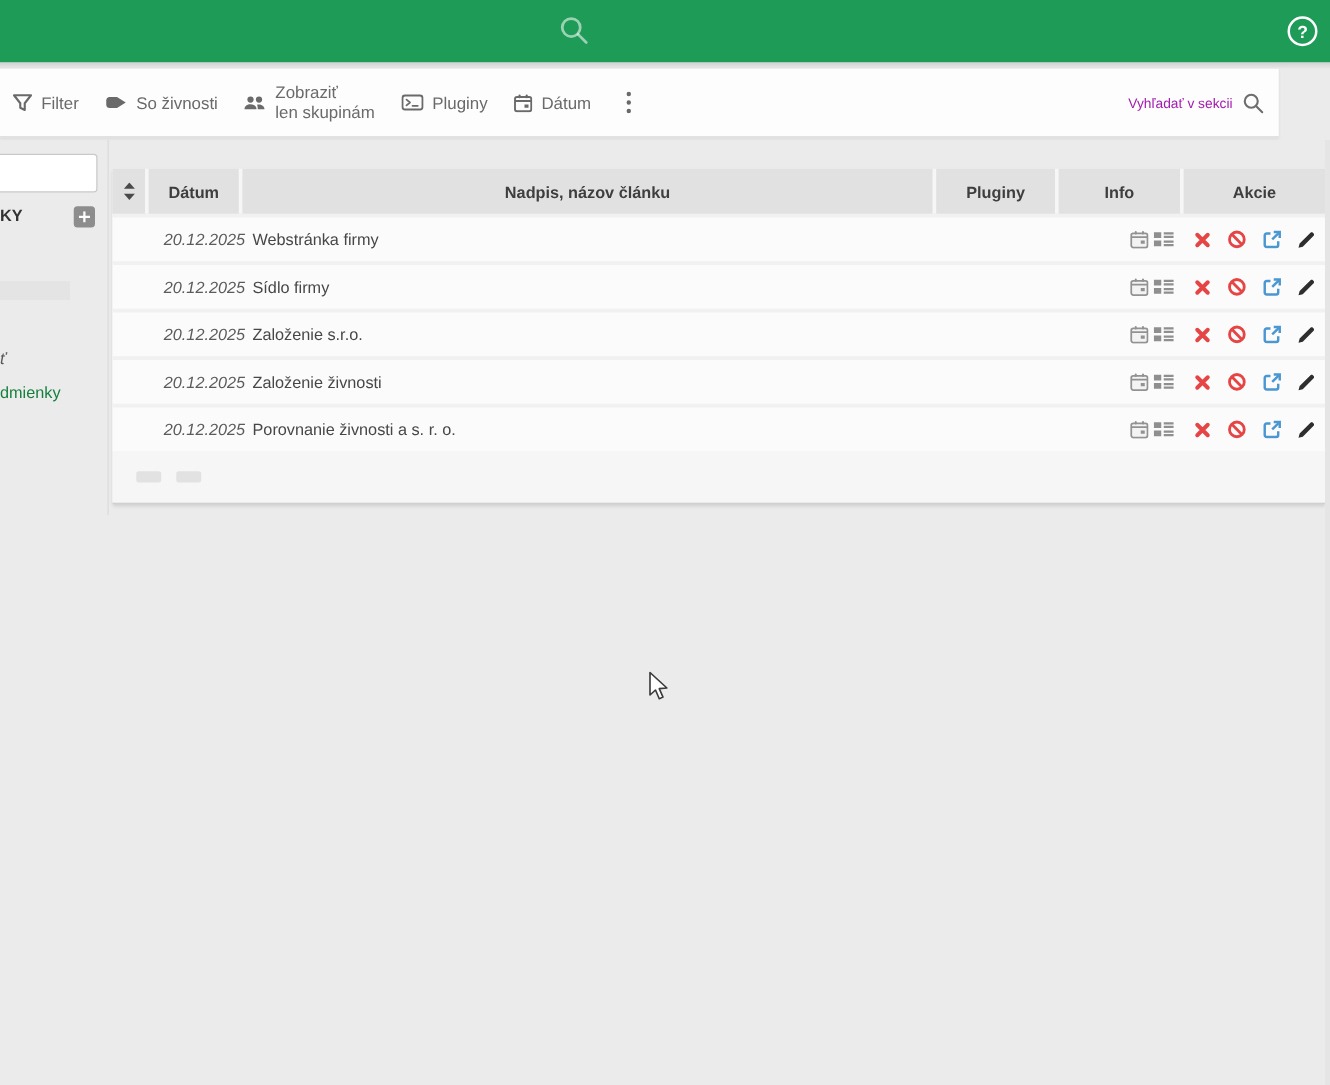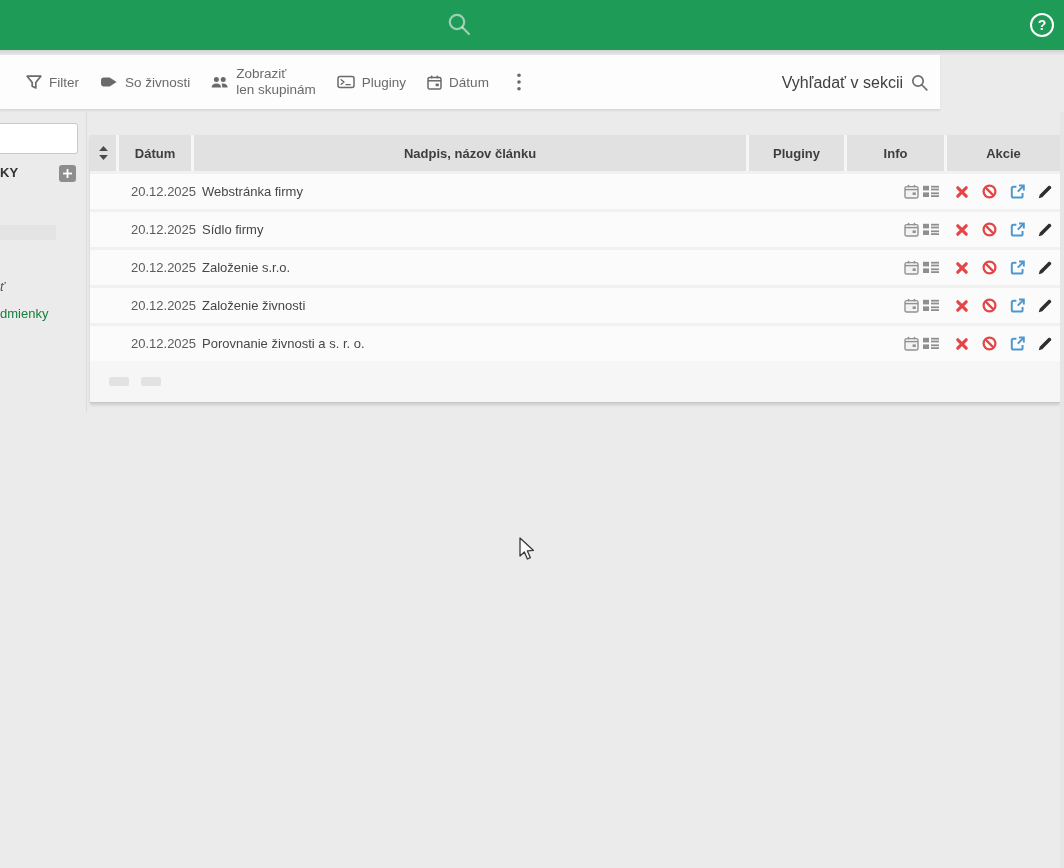--- a/index.html
+++ b/index.html
@@ -8,29 +8,29 @@
   #page { position:relative; width:1064px; height:868px; background:#ebebeb; }
 
   
   .appbar { position:absolute; left:0; top:0; width:1064px; height:50px; background:#1f9b58; }
   .appbar-search { position:absolute; left:443px; top:9px; width:32px; height:32px; display:flex; align-items:center; justify-content:center; cursor:pointer; }
   .appbar-help { position:absolute; right:7px; top:10px; width:30px; height:30px; display:flex; align-items:center; justify-content:center; cursor:pointer; }
   .bar-shadow { position:absolute; left:0; top:50px; width:1064px; height:5px;
     background:linear-gradient(to bottom, #d2d2d2, #e9e9e9); }
 
   
-  .toolbar { position:absolute; left:0; top:55px; width:940px; height:55px; background:#fdfdfd;
+  .toolbar { position:absolute; left:0; top:55px; width:1023px; height:55px; background:#fdfdfd;
     border-bottom:1px solid #d8d8d8; box-shadow:0 1px 2px rgba(0,0,0,0.07);
-    display:flex; align-items:center; padding-left:26px; }
+    display:flex; align-items:center; padding-left:10px; }
   .tb-item { display:flex; align-items:center; gap:7px; margin-right:21px; color:#6a6a6a;
     font-size:13.5px; cursor:pointer; white-space:nowrap; }
   .tb-item .two-line { line-height:1.15; }
   .tb-kebab { width:18px; display:flex; justify-content:center; cursor:pointer; }
   .tb-search { position:absolute; right:12px; top:0; height:55px; display:flex; align-items:center; gap:8px;
-    color:#404040; font-size:16px; cursor:pointer; }
+    color:#a21caf; font-size:11px; cursor:pointer; }
 
   
   .side-input { position:absolute; left:-12px; top:123px; width:90px; height:31px; background:#fff;
     border:1px solid #c9c9c9; border-radius:3px; }
   .side-heading { position:absolute; left:0px; top:165px; font-size:13px; font-weight:bold; color:#333; }
   .side-add { position:absolute; left:59px; top:165px; width:17px; height:17px; background:#8d8d8d;
     border-radius:3px; display:flex; align-items:center; justify-content:center; cursor:pointer; }
   .side-band { position:absolute; left:0; top:225px; width:56px; height:15px; background:#e4e4e4; }
   .side-item-a { position:absolute; left:0; top:279px; font-size:13px; font-style:italic; color:#555; cursor:pointer; }
   .side-item-b { position:absolute; left:0; top:306px; font-size:13px; color:#15803d; cursor:pointer; }
@@ -45,21 +45,21 @@
   .th:last-child { border-right:none; }
   .col-sort { width:29px; flex:none; }
   .col-date { width:75px; flex:none; }
   .col-title { flex:1; }
   .col-plug { width:98px; flex:none; }
   .col-info { width:100px; flex:none; }
   .col-act { width:113px; flex:none; }
   .trow { display:flex; height:38px; align-items:center; background:#fbfbfb; border-top:3px solid #f1f1f1; }
   .trow:first-of-type { border-top:3px solid #f6f6f6; }
   .td { display:flex; align-items:center; font-size:13px; }
-  .td.col-date { color:#5b5b5b; padding-left:12px; justify-content:flex-start; }
+  .td.col-date { color:#5b5b5b; padding-left:12px; justify-content:flex-start;font-style:italic; }
   .td.col-title { color:#474747; padding-left:8px; justify-content:flex-start; }
   .td.col-info { justify-content:flex-end; gap:4px; padding-right:8px; }
   .td.col-act { justify-content:center; gap:13px; }
   .icon-btn { display:flex; align-items:center; justify-content:center; cursor:pointer; }
   .tfoot { height:41px; display:flex; align-items:center; gap:12px; padding-left:19px; background:#f6f6f6; }
   .ghost-ico { width:20px; height:9px; background:#e2e2e2; border-radius:2px; cursor:pointer; }
 
   .right-track { position:absolute; right:0; top:112px; width:4px; height:756px; background:#e5e5e5; }
 
   

